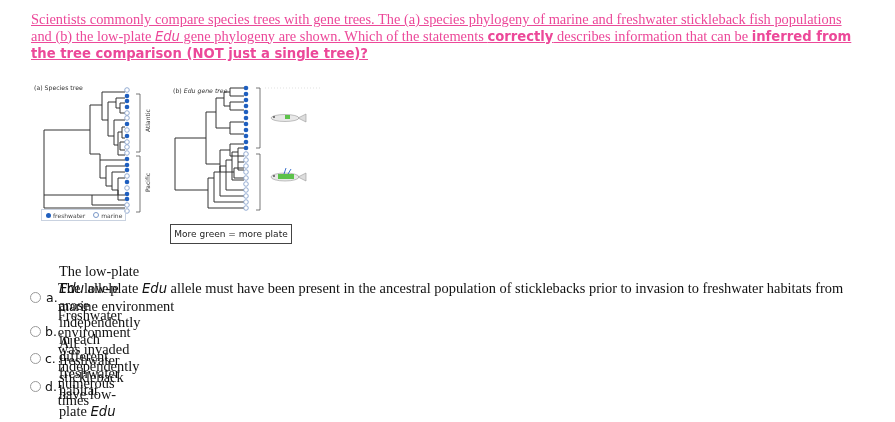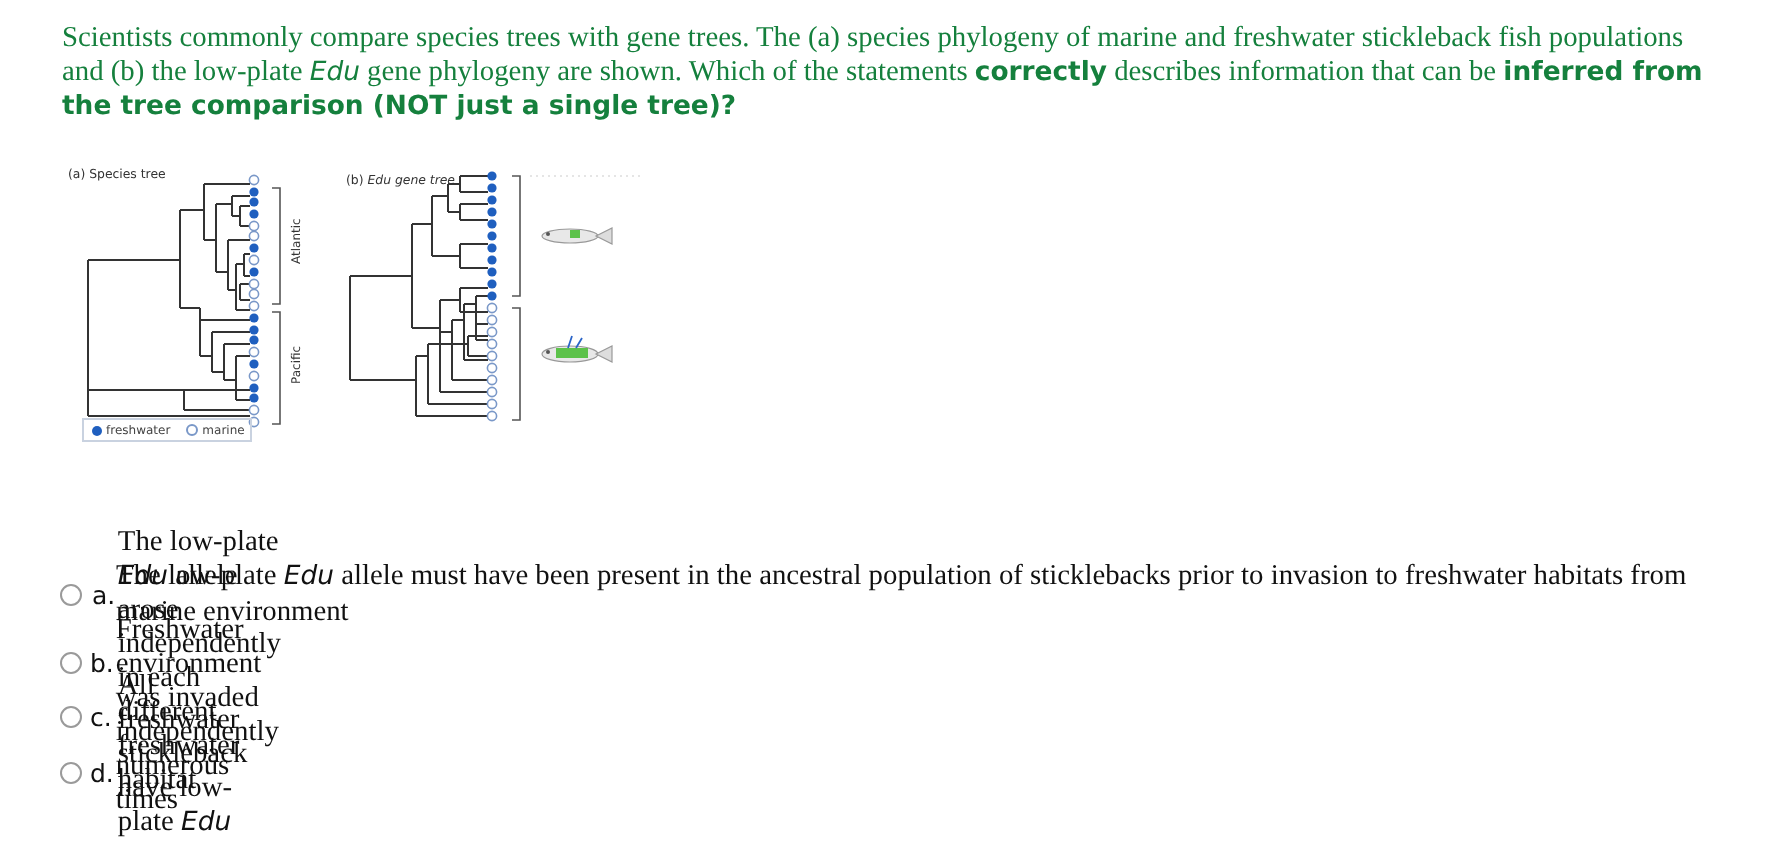--- a/index.html
+++ b/index.html
@@ -1,19 +1,19 @@
 <!DOCTYPE html>
 <html><head>
 <meta charset="utf-8">
 <style>
   html, body { margin:0; padding:0; background:#ffffff; }
   body { width:895px; height:422px; position:relative; overflow:hidden; color:#111; }
   .question {
     position:absolute; left:31px; top:11px; width:830px;
-    font-family:"Liberation Serif", serif; font-size:14.4px; line-height:16.5px; color:#15803d;
+    font-family:"Liberation Serif", serif; font-size:14.4px; line-height:16.5px; color:#ec4899;text-decoration:underline;
   }
   .question .sans-bold { font-family:"DejaVu Sans", sans-serif; font-weight:bold; font-size:13.2px; }
   .question .sans-ital { font-family:"DejaVu Sans", sans-serif; font-style:italic; font-size:13.2px; }
   .figure { position:absolute; left:30px; top:80px; width:300px; height:170px; }
   .figure svg { position:absolute; left:0; top:0; }
   .legend-box {
     position:absolute; left:11px; top:129px; width:85px; height:12px;
     border:1px solid #c9d2e0; font-family:"DejaVu Sans", sans-serif; font-size:6px; color:#444;
     display:flex; align-items:center; gap:8px; padding-left:4px; box-sizing:border-box;
   }
@@ -149,20 +149,21 @@
   <div class="legend-box">
     <span class="legend-item">
         <span class="dot-fill"></span>
         <span>freshwater</span>
       </span>
     <span class="legend-item">
         <span class="dot-open"></span>
         <span>marine</span>
       </span>
   </div>
+  <div class="caption-box">More green = more plate</div>
 </div>
 
 <div class="options">
   <div class="opt-a">
     <span class="radio"></span>
     <span class="opt-letter">a.</span>
     <span class="opt-text"><span>The low-plate </span><span class="edu">Edu</span><span> allele must have been present in the ancestral population of sticklebacks prior to invasion to freshwater habitats from marine environment</span></span>
   </div>
   <div class="opt-row" style="top:42px;">
     <span class="radio"></span>

